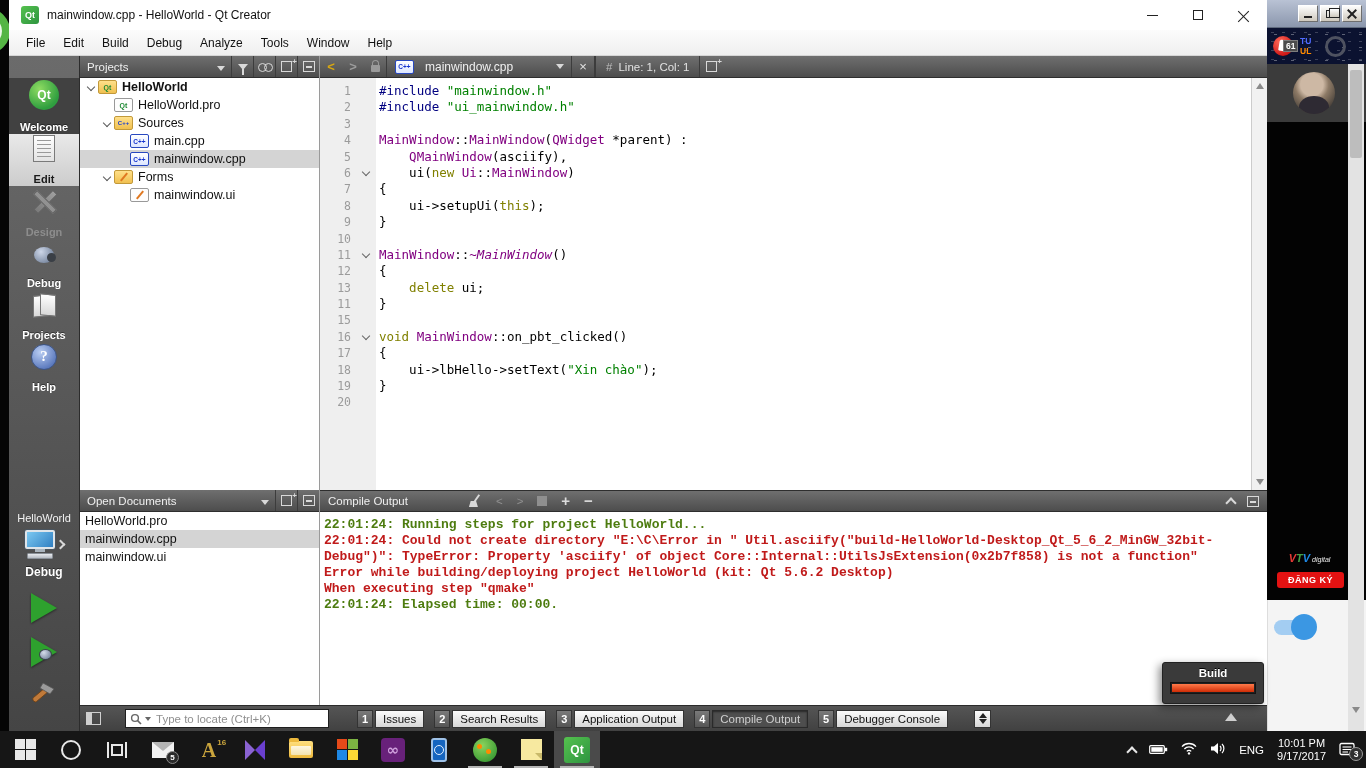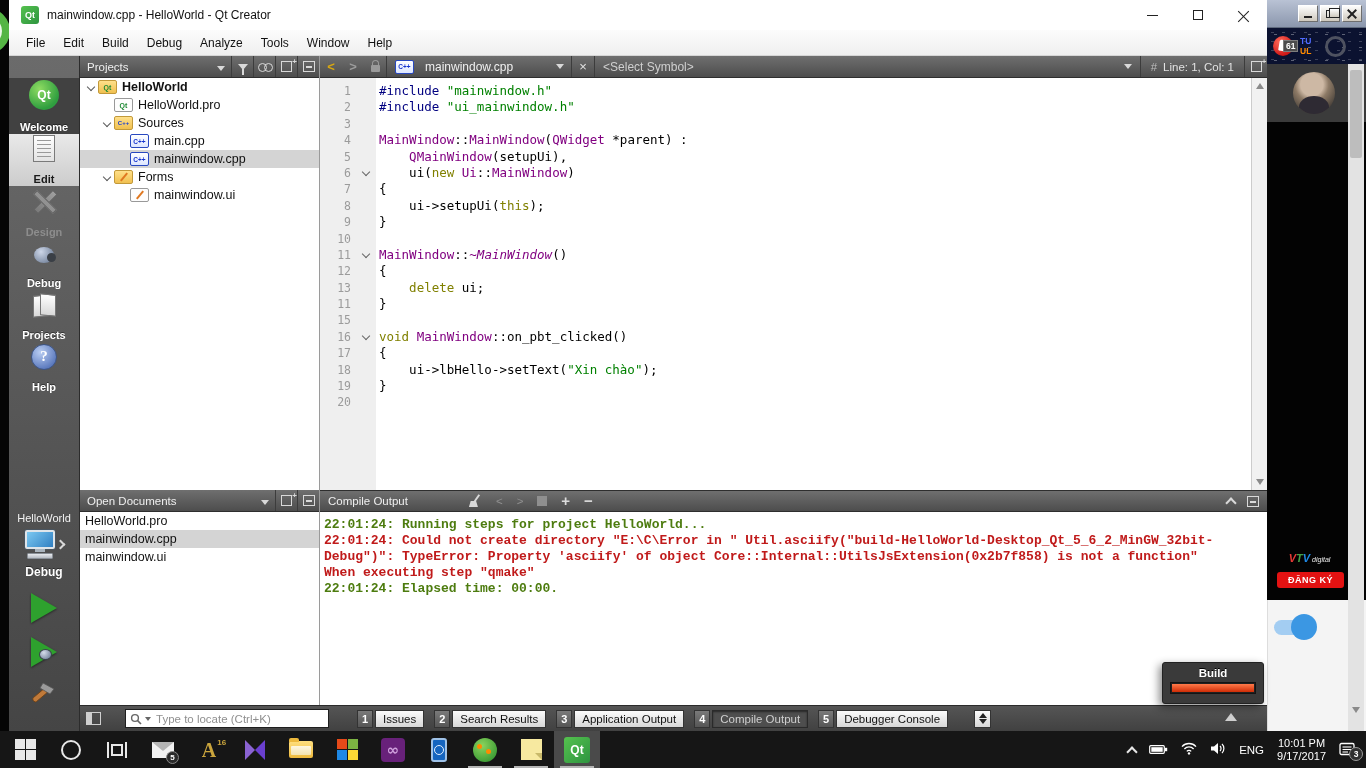--- a/index.html
+++ b/index.html
@@ -492,24 +492,20 @@
               <span class="ed-file">
                 <span class="ticon i-cppfile"></span>
                 <span class="ed-filename">mainwindow.cpp</span>
               </span>
               <span class="ed-btn" style="margin-left:28px">
                   <span class="arrow-down"></span>
                 </span>
               <span class="sep"></span>
               <span class="ed-btn ed-x">×</span>
               <span class="sep"></span>
-              <span class="symbol-combo">
-                <span>&lt;Select Symbol&gt;</span>
-                <span class="arrow-down"></span>
-              </span>
               <span class="sep"></span>
               <span class="cursor-info">
                 <span class="cursor-hash">#</span>
                 <span>Line: 1, Col: 1</span>
               </span>
               <span class="sep"></span>
               <span class="ed-btn">
                   <span class="icon-splitbox"></span>
                 </span>
             </div>
@@ -532,21 +528,21 @@
                     <span class="ct"></span>
                   </div>
                   <div class="cl">
                     <span class="ln">4</span>
                     <span class="fold"></span>
                     <span class="ct"><span class="typ">MainWindow</span><span class="pl">::</span><span class="typ">MainWindow</span><span class="pl">(</span><span class="typ">QWidget</span><span class="pl"> *parent) :</span></span>
                   </div>
                   <div class="cl">
                     <span class="ln">5</span>
                     <span class="fold"></span>
-                    <span class="ct"><span class="pl">    </span><span class="typ">QMainWindow</span><span class="pl">(setupUi),</span></span>
+                    <span class="ct"><span class="pl">    </span><span class="typ">QMainWindow</span><span class="pl">(asciify),</span></span>
                   </div>
                   <div class="cl">
                     <span class="ln">6</span>
                     <span class="fold">
                       <span class="c"></span>
                     </span>
                     <span class="ct"><span class="pl">    ui(</span><span class="kw">new</span><span class="pl"> </span><span class="typ">Ui</span><span class="pl">::</span><span class="typ">MainWindow</span><span class="pl">)</span></span>
                   </div>
                   <div class="cl">
                     <span class="ln">7</span>
@@ -641,20 +637,21 @@
               </span>
               <span class="out-right">
                 <span class="icon-chevup"></span>
                 <span class="icon-collapsebox"></span>
               </span>
             </div>
             <div class="out-body" id="output">
                 <div class="out-line info">22:01:24: Running steps for project HelloWorld...</div>
                 <div class="out-line error">22:01:24: Could not create directory "E:\C\Error in " Util.asciify("build-HelloWorld-Desktop_Qt_5_6_2_MinGW_32bit-</div>
                 <div class="out-line error">Debug")": TypeError: Property 'asciify' of object Core::Internal::UtilsJsExtension(0x2b7f858) is not a function"</div>
+                <div class="out-line error">Error while building/deploying project HelloWorld (kit: Qt 5.6.2 Desktop)</div>
                 <div class="out-line error">When executing step "qmake"</div>
                 <div class="out-line info">22:01:24: Elapsed time: 00:00.</div>
               </div>
           </div>
         </div>
 
         <div class="statusbar">
           <span class="sb-toggle"></span>
           <span class="locator">
             <svg width="12" height="12" viewBox="0 0 12 12">

